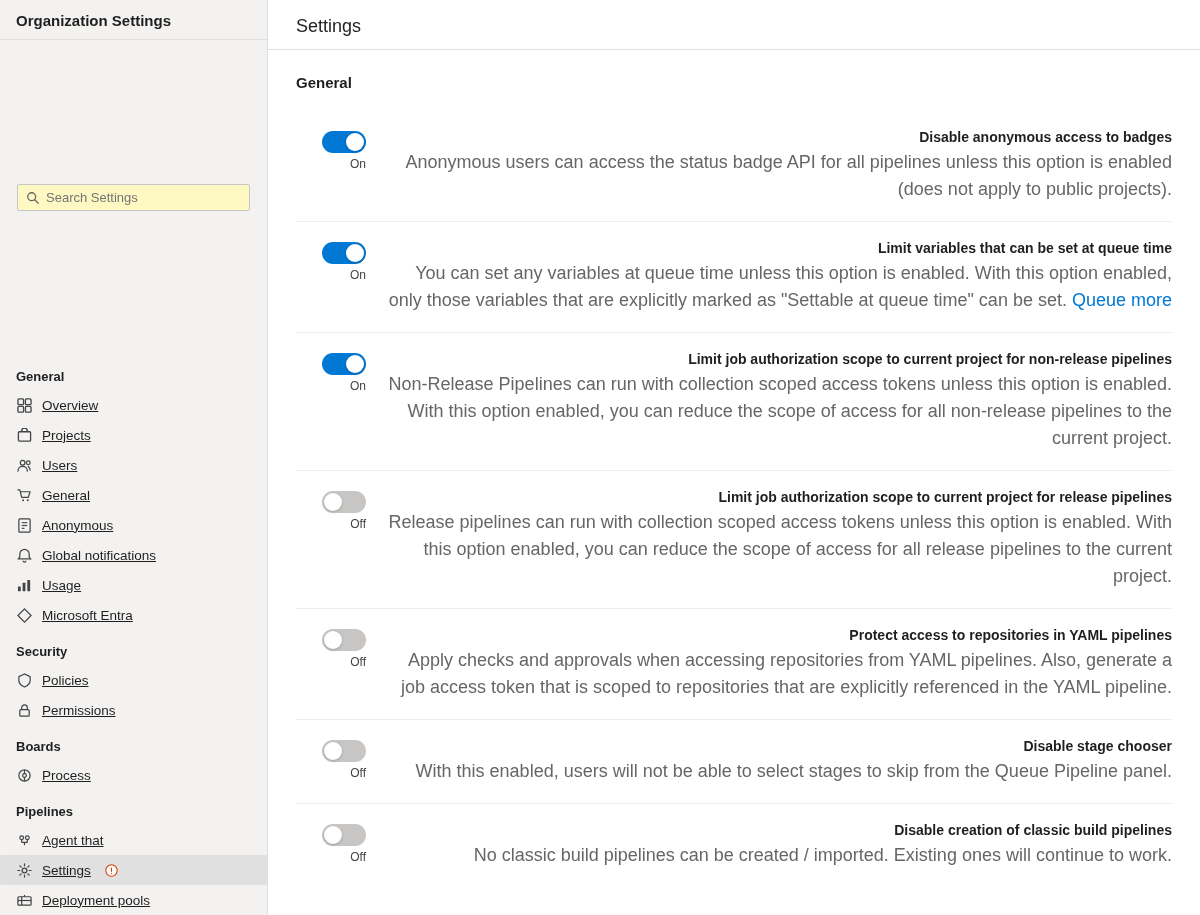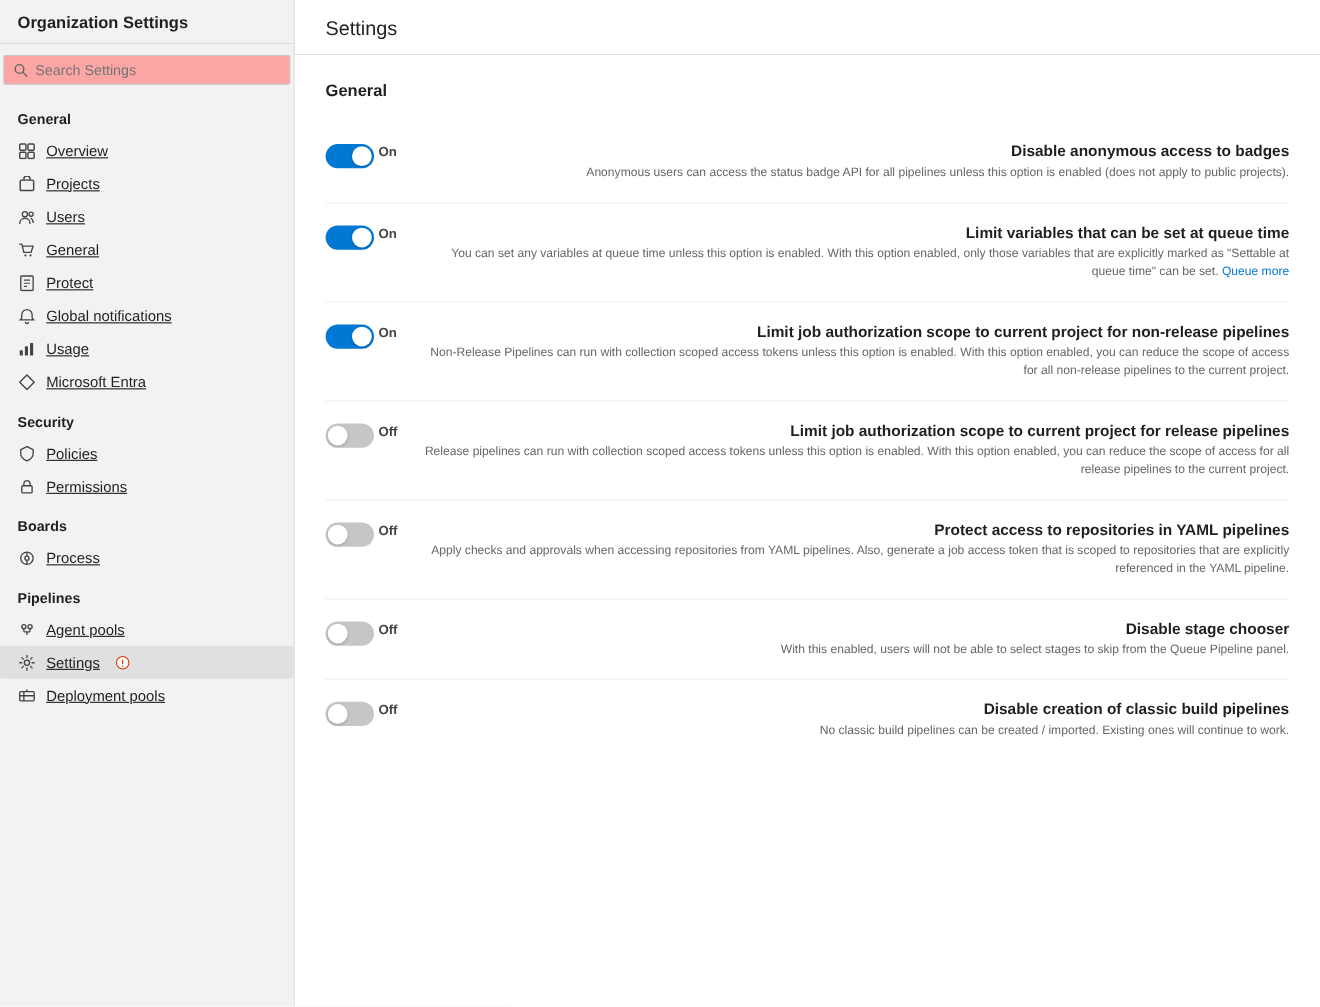--- a/index.html
+++ b/index.html
@@ -9,33 +9,34 @@
     .sidebar {
       width: 268px;
       min-width: 268px;
       background: #f3f2f1;
       display: flex;
       flex-direction: column;
       border-right: 1px solid #e1dfdd;
       height: 100%;
       overflow-y: auto;
       position: relative;
+      justify-content: space-between;
     }
     .sidebar-title {
       font-size: 15px;
       font-weight: 600;
       padding: 12px 16px 10px 16px;
       border-bottom: 1px solid #e1dfdd;
       color: #1f1f1f;
     }
     .search-box {
-      margin: 10px 3px;
+      margin: 10px 17px;
       display: flex;
       align-items: center;
-      background: #fca5a5;
+      background: #fef9c3;
       border: 1px solid #c8c6c4;
       border-radius: 2px;
       padding: 5px 8px;
       gap: 6px;
     }
     .search-box input {
       border: none;
       outline: none;
       background: transparent;
       font-size: 13px;
@@ -99,26 +100,25 @@
       display: flex;
       align-items: flex-start;
       gap: 20px;
       padding: 18px 0;
       border-bottom: 1px solid #f0eeec;
     }
     .setting-row:last-child { border-bottom: none; }
 
     .toggle-area {
       display: flex;
-      flex-direction: row;
-      align-items: flex-start;
+      flex-direction: column;
+      align-items: flex-end;
       gap: 4px;
       min-width: 70px;
       padding-top: 2px;
-      font-weight: bold;
     }
     .toggle {
       width: 44px;
       height: 22px;
       border-radius: 11px;
       cursor: pointer;
       position: relative;
       transition: background 0.2s;
     }
     .toggle.on { background: #0078d4; }
@@ -141,21 +141,21 @@
     }
 
     .setting-info { flex: 1; text-align: right; }
     .setting-title {
       font-size: 14px;
       font-weight: 600;
       color: #1f1f1f;
       margin-bottom: 4px;
     }
     .setting-desc {
-      font-size: 11px;
+      font-size: 18px;
       color: #666;
       line-height: 1.5;
     }
     .setting-desc a { color: #0078d4; text-decoration: none; }
   </style>
 </head>
 <body>
 
 <div class="sidebar">
   <div class="sidebar-title">Organization Settings</div>
@@ -212,21 +212,21 @@
       </div>
       <div class="sidebar-item">
         <span class="sidebar-item-icon">
           <svg width="15" height="15" viewBox="0 0 16 16" fill="none">
             <rect x="2" y="1" width="12" height="14" rx="1" stroke="#444" stroke-width="1.3"></rect>
             <line x1="5" y1="5" x2="11" y2="5" stroke="#444" stroke-width="1.2"></line>
             <line x1="5" y1="8" x2="11" y2="8" stroke="#444" stroke-width="1.2"></line>
             <line x1="5" y1="11" x2="8" y2="11" stroke="#444" stroke-width="1.2"></line>
           </svg>
         </span>
-        <span>Protect</span>
+        <span>Anonymous</span>
       </div>
       <div class="sidebar-item">
         <span class="sidebar-item-icon">
           <svg width="15" height="15" viewBox="0 0 16 16" fill="none">
             <path d="M8 1.5a5 5 0 00-5 5v3l-1.5 2h13L13 9.5v-3a5 5 0 00-5-5z" stroke="#444" stroke-width="1.3"></path>
             <path d="M6.5 13.5a1.5 1.5 0 003 0" stroke="#444" stroke-width="1.3"></path>
           </svg>
         </span>
         <span>Global notifications</span>
       </div>
@@ -283,21 +283,21 @@
         <span class="sidebar-item-icon">
           <svg width="15" height="15" viewBox="0 0 16 16" fill="none">
             <circle cx="5" cy="5" r="2" stroke="#444" stroke-width="1.3"></circle>
             <circle cx="11" cy="5" r="2" stroke="#444" stroke-width="1.3"></circle>
             <line x1="5" y1="7" x2="5" y2="10" stroke="#444" stroke-width="1.3"></line>
             <line x1="11" y1="7" x2="11" y2="10" stroke="#444" stroke-width="1.3"></line>
             <line x1="5" y1="10" x2="11" y2="10" stroke="#444" stroke-width="1.3"></line>
             <line x1="8" y1="10" x2="8" y2="13" stroke="#444" stroke-width="1.3"></line>
           </svg>
         </span>
-        <span>Agent pools</span>
+        <span>Agent that</span>
       </div>
       <div class="sidebar-item active">
         <span class="sidebar-item-icon">
           <svg width="15" height="15" viewBox="0 0 16 16" fill="none">
             <circle cx="8" cy="8" r="2.5" stroke="#444" stroke-width="1.3"></circle>
             <path d="M8 1v2M8 13v2M1 8h2M13 8h2M3.05 3.05l1.41 1.41M11.54 11.54l1.41 1.41M3.05 12.95l1.41-1.41M11.54 4.46l1.41-1.41" stroke="#444" stroke-width="1.3" stroke-linecap="round"></path>
           </svg>
         </span>
         <span>Settings</span>
         <span style="width: 14px; height: 14px; margin-left: 4px; display: inline-flex; align-items: center; justify-content: center;">

